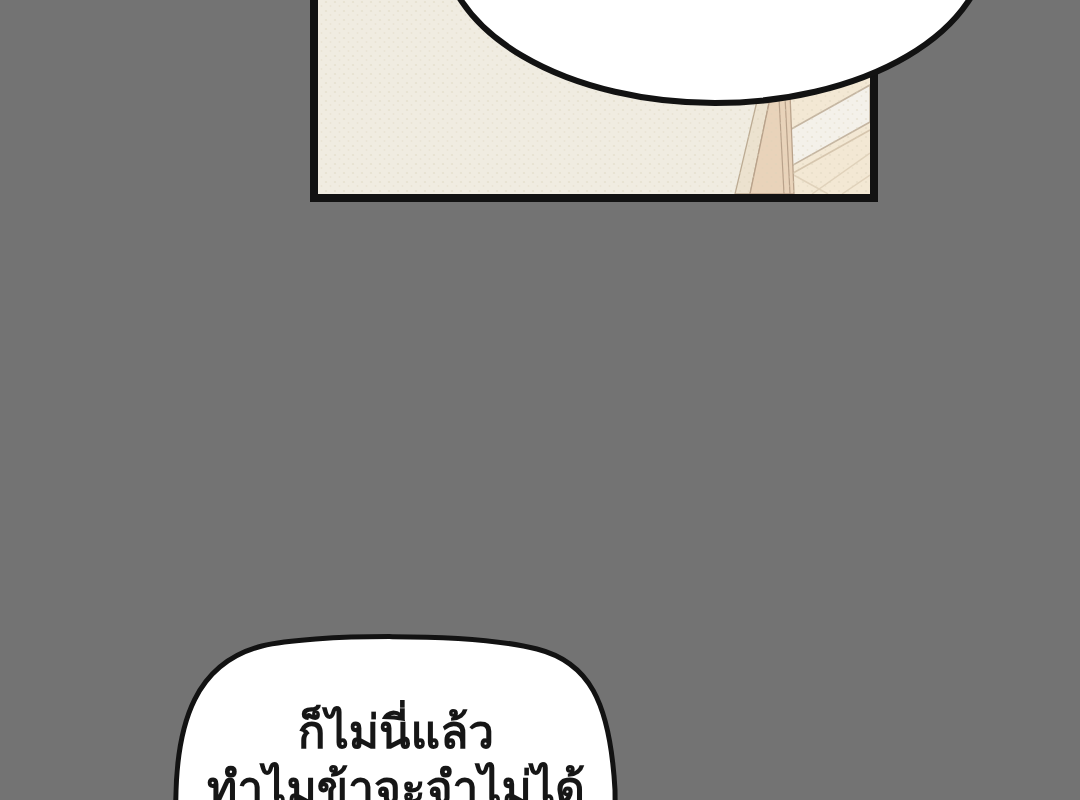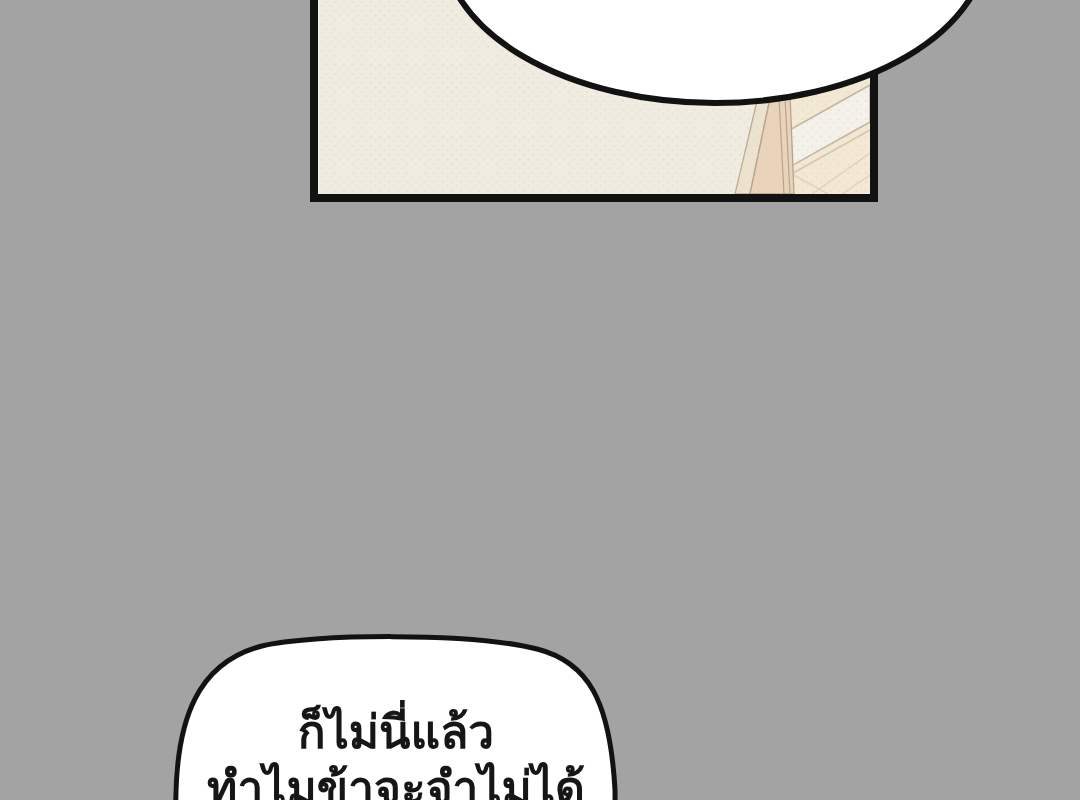--- a/index.html
+++ b/index.html
@@ -1,20 +1,20 @@
 <!DOCTYPE html>
 <html><head>
 <meta charset="utf-8">
 <style>
   html, body { margin: 0; padding: 0; }
   .page {
     position: relative;
     width: 1080px;
     height: 800px;
-    background: #a3a3a3;
+    background: #737373;
     overflow: hidden;
     font-family: "DejaVu Sans", sans-serif;
   }
   .art {
     position: absolute;
     left: 0; top: 0;
     width: 1080px;
     height: 800px;
     display: block;
   }

